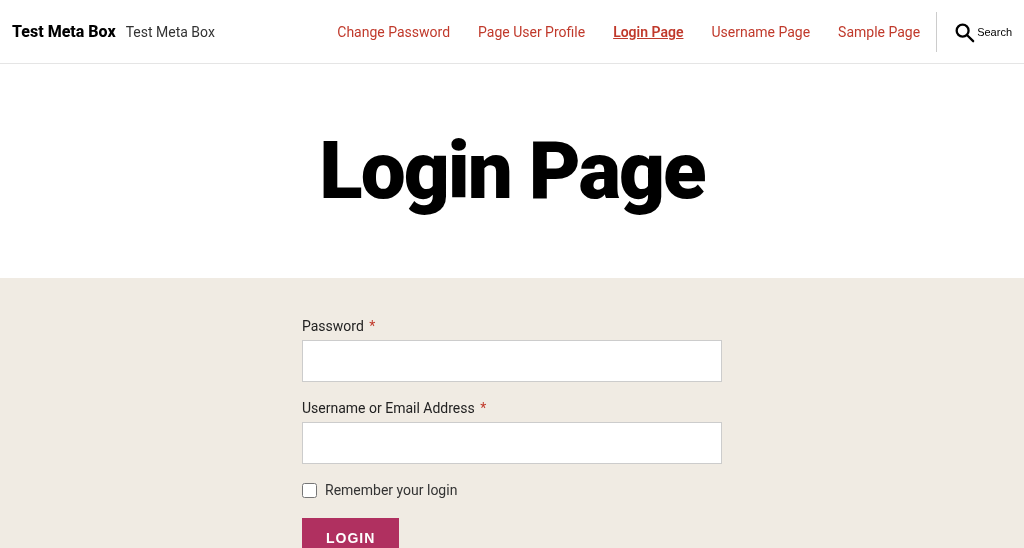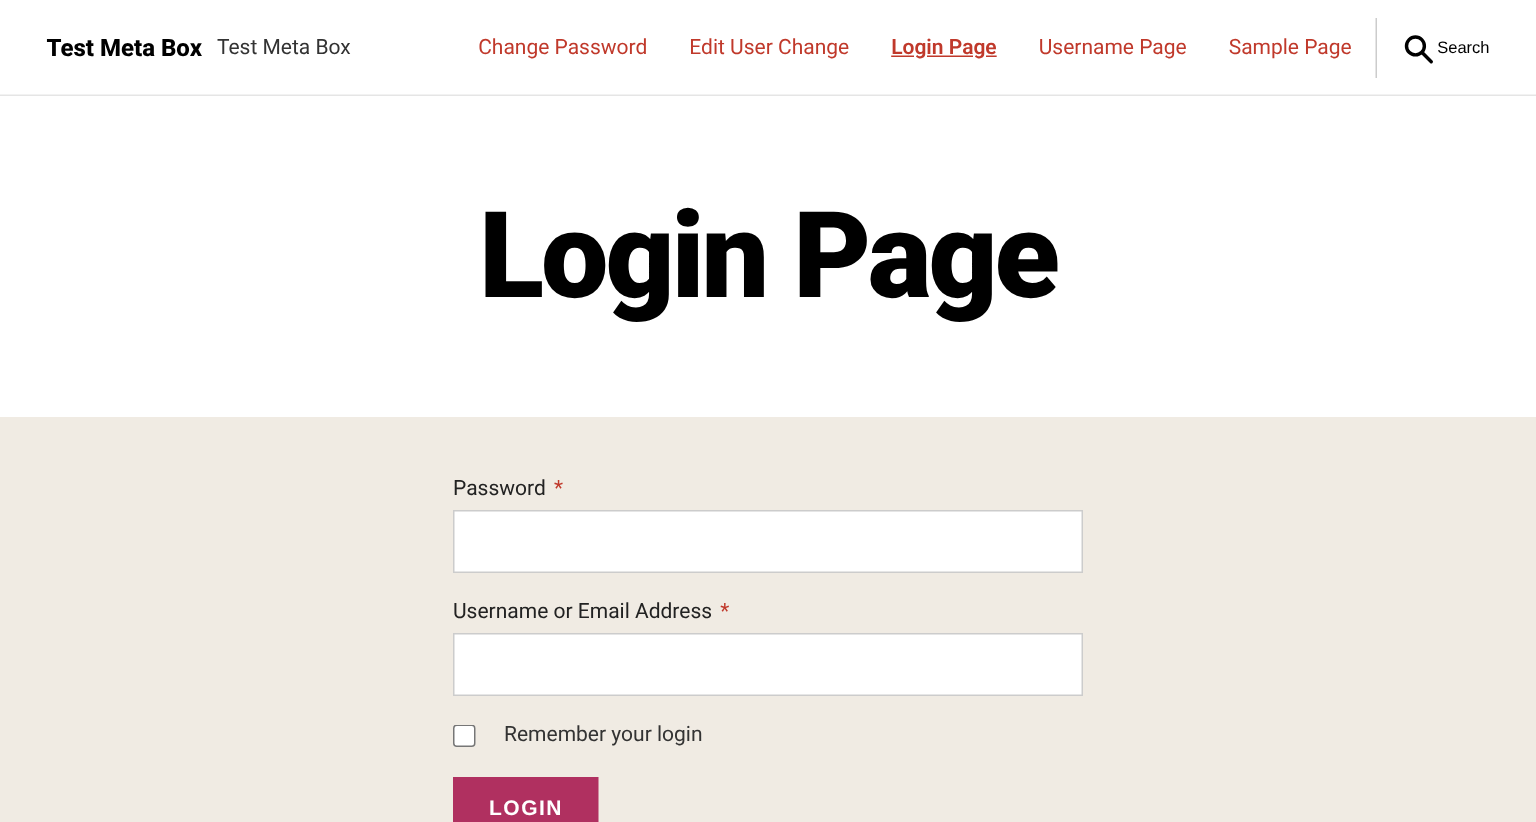--- a/index.html
+++ b/index.html
@@ -12,21 +12,21 @@
       font-family: -apple-system, BlinkMacSystemFont, 'Segoe UI', Roboto, sans-serif;
       background: #fff;
       width: 1024px;
       min-height: 548px;
     }
 
     
     header {
       display: flex;
       align-items: center;
-      padding: 0 31px;
+      padding: 0 12px;
       height: 64px;
       border-bottom: 1px solid #e5e5e5;
       background: #fff;
     }
 
     .header-brand {
       display: flex;
       align-items: center;
       gap: 10px;
       flex-shrink: 0;
@@ -141,21 +141,21 @@
       background: #fff;
       border: 1px solid #ccc;
       padding: 0 10px;
       font-size: 14px;
       outline: none;
     }
 
     .remember-group {
       display: flex;
       align-items: center;
-      gap: 19px;
+      gap: 8px;
       margin-bottom: 20px;
       margin-top: 11px;
     }
 
     .remember-checkbox {
       width: 15px;
       height: 15px;
       cursor: pointer;
     }
 
@@ -182,21 +182,21 @@
 <body>
 
 <header>
   <div class="header-brand">
     <span class="brand-name">Test Meta Box</span>
     <span class="brand-tagline">Test Meta Box</span>
   </div>
 
   <nav>
     <a class="nav-link">Change Password</a>
-    <a class="nav-link">Edit User Change</a>
+    <a class="nav-link">Page User Profile</a>
     <a class="nav-link active">Login Page</a>
     <a class="nav-link">Username Page</a>
     <a class="nav-link">Sample Page</a>
   </nav>
 
   <div class="header-divider"></div>
 
   <button class="search-btn">
     <svg class="search-icon-svg" viewBox="0 0 24 24" fill="none" stroke="#000" stroke-width="2.5" stroke-linecap="round" stroke-linejoin="round">
       <circle cx="10.5" cy="10.5" r="6.5"></circle>

